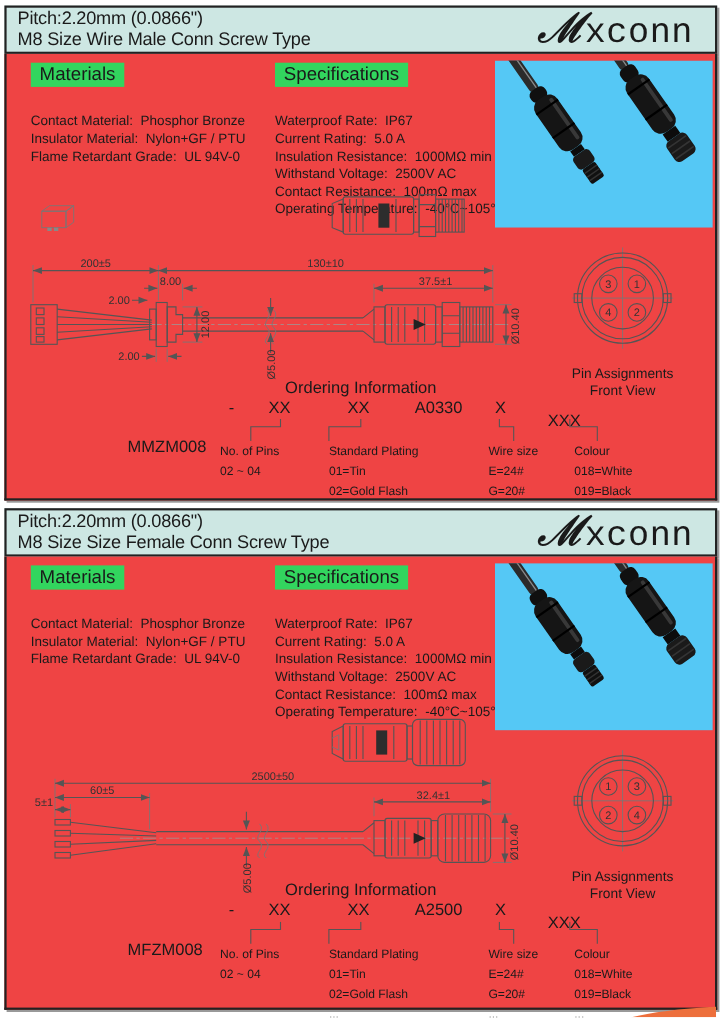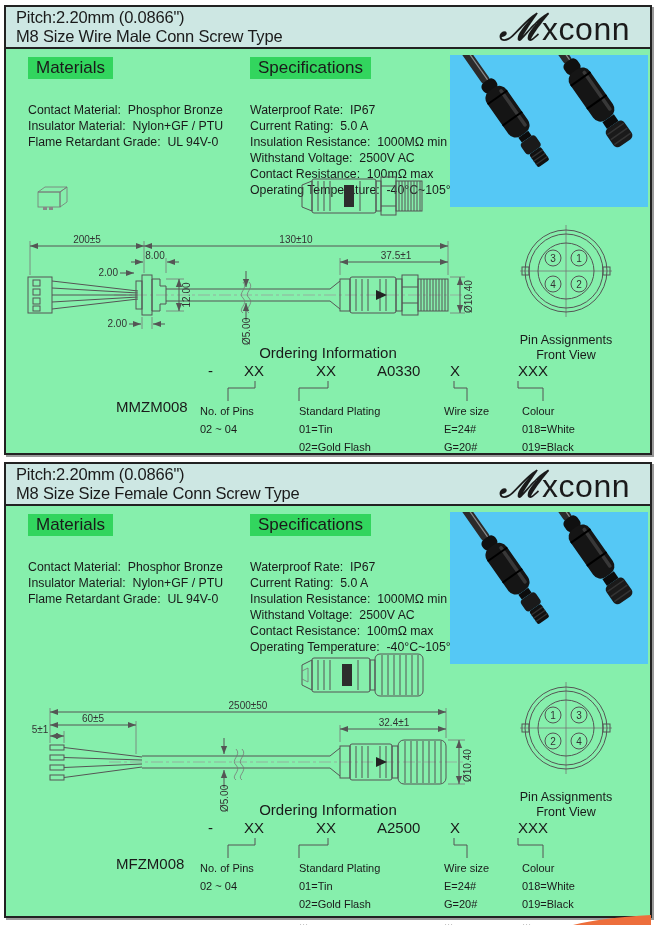--- a/index.html
+++ b/index.html
@@ -5,44 +5,44 @@
   html,body{margin:0;padding:0;background:#fff;}
   .page{position:relative;width:656px;height:925px;background:#fff;overflow:hidden;
         font-family:"Liberation Sans",sans-serif;color:var(--ink,#1a1a1a);}
   .sec{position:absolute;left:4px;width:648px;}
   .hdr{box-sizing:border-box;height:44px;background:var(--header-bg,#cde7e3);
        border:2px solid #222;box-shadow:2px 2px 0 #999;
        padding:2px 10px;display:flex;justify-content:space-between;align-items:center;}
   .hdr-titles{font-size:16.5px;line-height:19.5px;letter-spacing:-0.2px;}
   .logo{display:flex;align-items:baseline;padding-right:10px;white-space:nowrap;}
   .logo-m{font-family:"DejaVu Serif",serif;font-style:italic;font-weight:bold;font-size:37px;line-height:36px;}
-  .logo-rest{font-family:Liberation Sans, sans-serif;font-size:32px;line-height:34px;letter-spacing:0.5px;}
+  .logo-rest{font-family:Liberation Mono, monospace;font-size:32px;line-height:34px;letter-spacing:0.5px;}
   .content{box-sizing:border-box;position:relative;border:2px solid #222;border-top:none;
-           background:#86efac;box-shadow:2px 2px 0 #999;text-decoration:underline;}
+           background:#ef4444;box-shadow:2px 2px 0 #999;text-decoration:underline;}
   .content.m{height:406px;}
   .content.f{height:412px;}
   .block{position:absolute;top:8px;}
   .block.mat{left:22px;}
   .block.spec{left:244px;}
   .block-label{display:inline-block;background:var(--accent-green,#32d55e);padding:1px 8px;font-size:17px;}
   .block .lines{margin-top:23px;}
   .block p{margin:0;font-size:12.3px;line-height:16px;white-space:pre-wrap;}
   .photo{position:absolute;left:444px;top:6px;}
   .small-icon{position:absolute;left:28px;top:134px;}
   .sideview{position:absolute;left:292px;top:124px;}
   .content.f .sideview{top:146px;}
   .maindraw{position:absolute;left:18px;top:184px;}
   .content.f .maindraw{top:194px;}
   .pinblock{position:absolute;left:498px;top:174px;width:124px;text-align:center;}
   .pinblock svg{display:block;margin:0 auto;}
   .pin-caption{font-size:12.5px;line-height:15px;margin-top:14px;}
   .ordering-title{position:absolute;left:0;right:0;top:295px;text-align:center;font-size:15px;}
   .code{position:absolute;top:313px;font-size:15px;}
   .pn{left:110px;margin-top:36px;} .dash{left:202px;} .c1{left:238px;} .c2{left:310px;}
-  .c3{left:371px;} .c4{left:444px;} .c5{left:512px;}
+  .c3{left:371px;} .c4{left:444px;} .c5{left:492px;margin-top:12px;}
   .brackets{position:absolute;left:0;top:332px;}
   .ocol{position:absolute;top:351px;font-size:11px;line-height:14px;}
   .ocol p{margin:4px;}
   .ocol0{left:190px;} .ocol1{left:289px;} .ocol2{left:434px;} .ocol3{left:512px;}
   .swoosh{position:absolute;left:573px;top:915px;}
   svg .ln{stroke:#555;stroke-width:1;fill:none;}
   svg .thin{stroke:#777;stroke-width:0.8;fill:none;}
   svg .dimtxt{font-family:"Liberation Sans",sans-serif;font-size:10px;fill:#333;}
 </style>
 </head>

